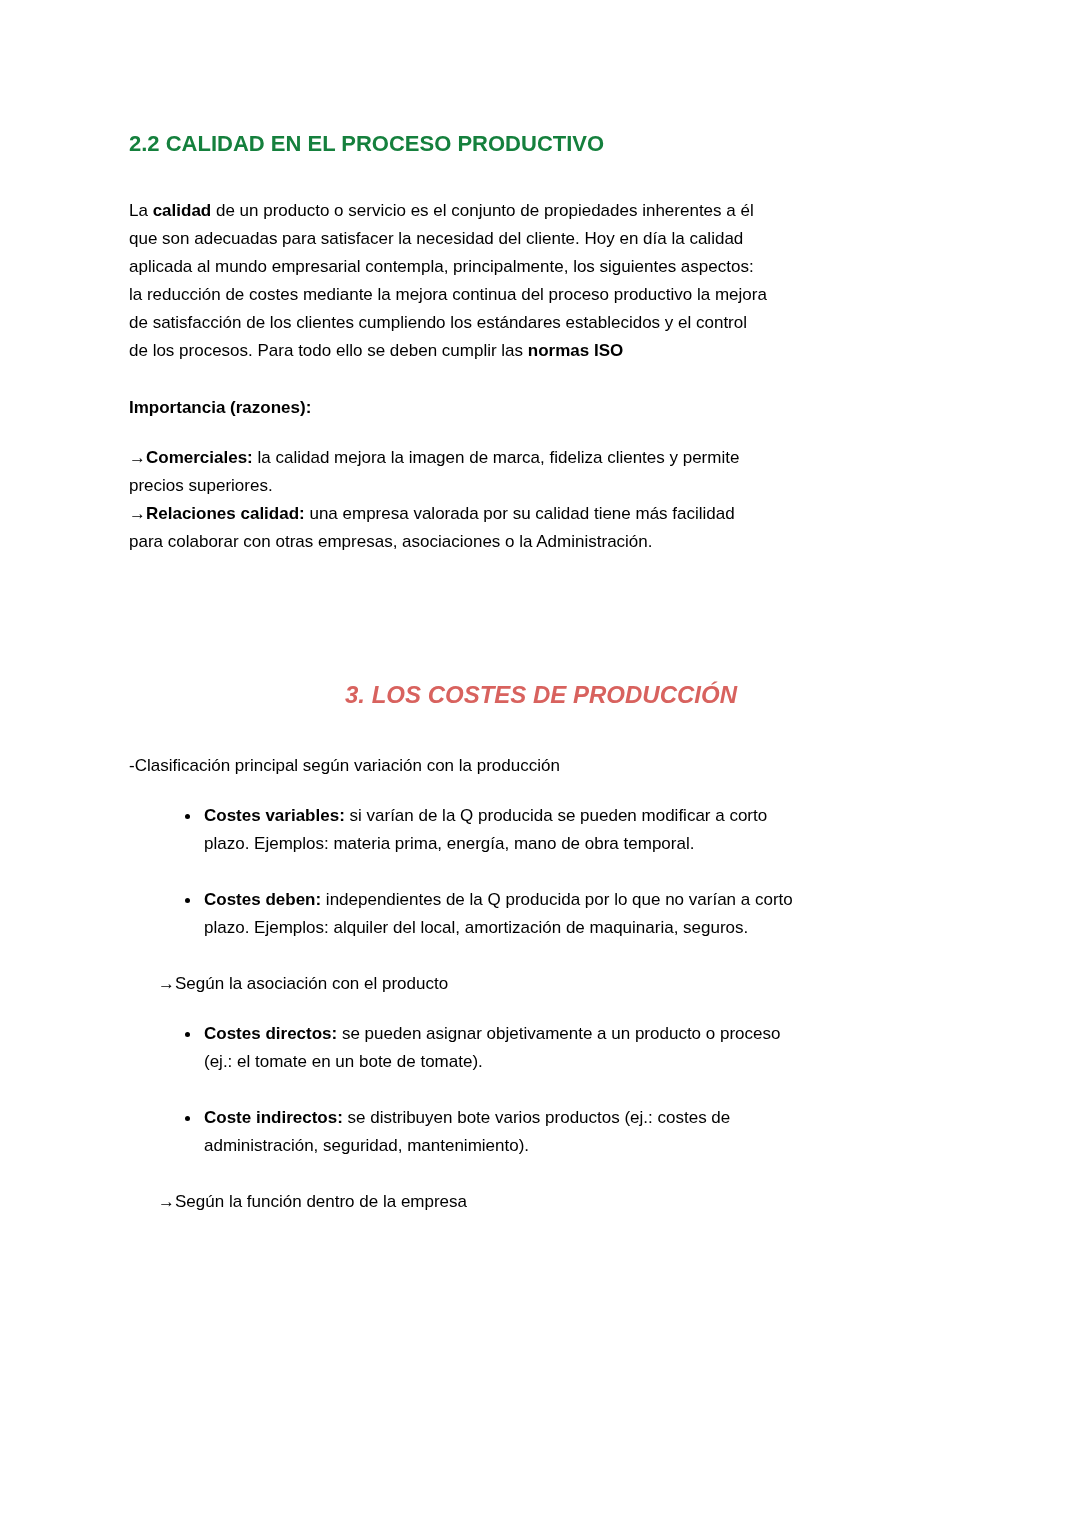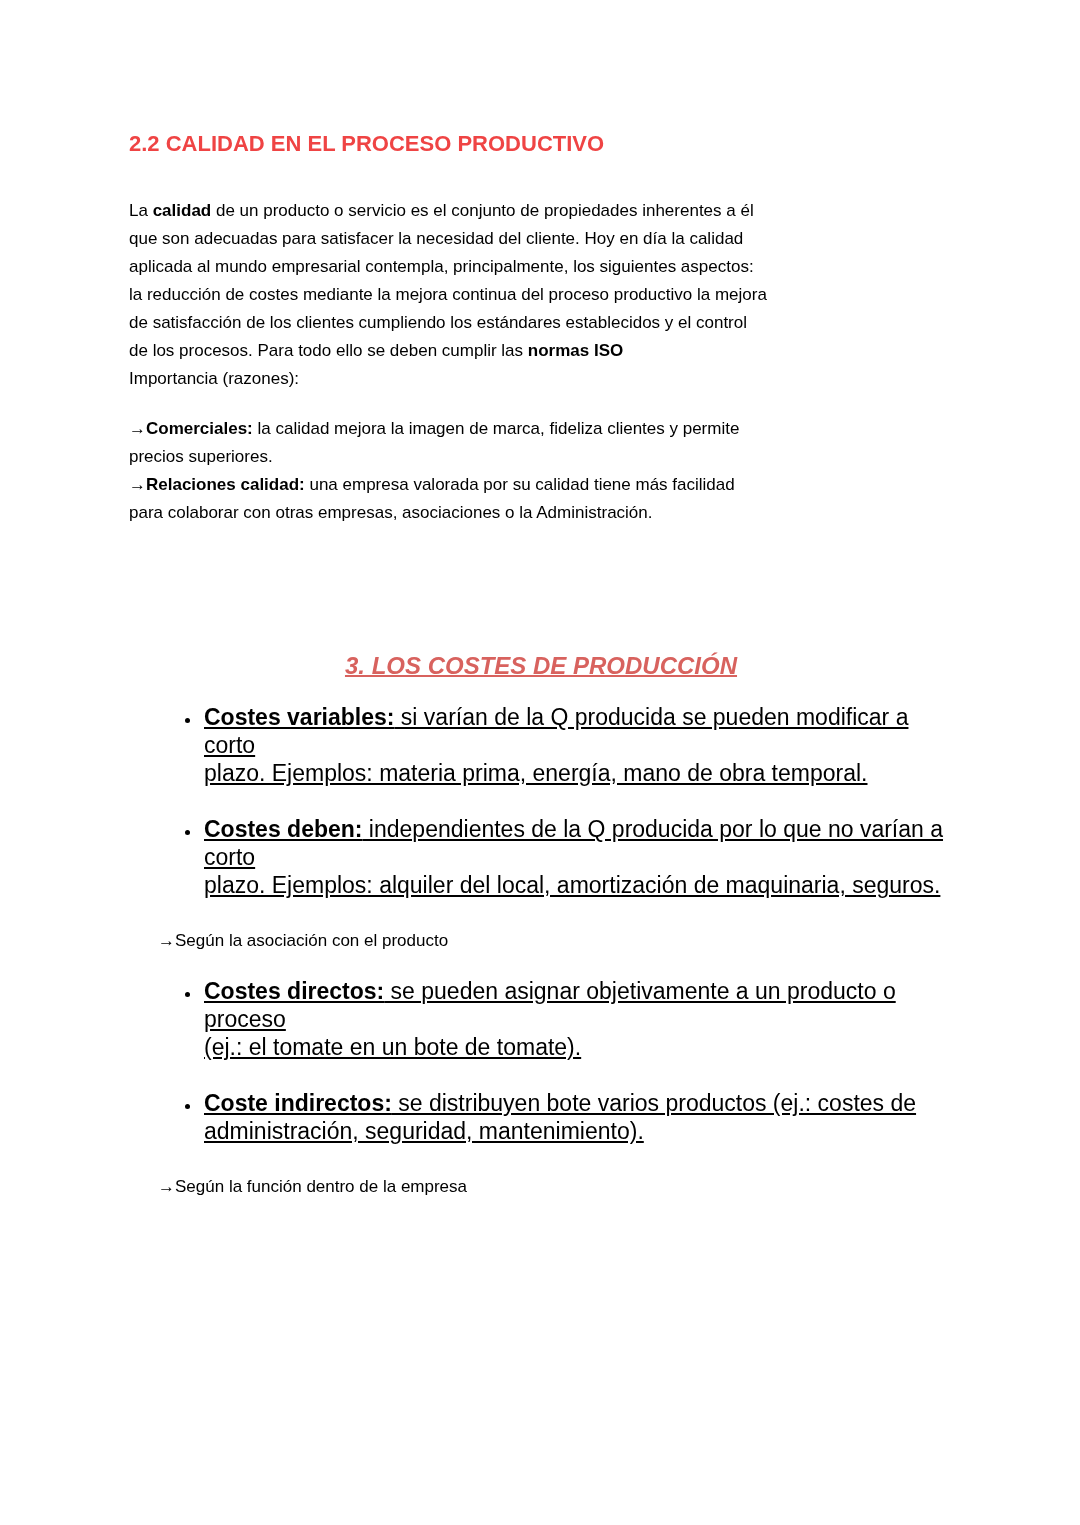--- a/index.html
+++ b/index.html
@@ -20,55 +20,53 @@
     position: absolute;
     left: 129px;
     top: 131px;
     width: 824px;
   }
   .content * { margin: 0; }
   .heading-sub {
     font-size: 22px;
     line-height: 26px;
     font-weight: 700;
-    color: #ef4444;
+    color: #15803d;
     margin-top: 0;
   }
   .para {
     font-size: 17px;
     line-height: 28px;
   }
   .intro        { margin-top: 40px; }
-  .importance   { font-weight: 400; }
+  .importance   { margin-top: 29px; font-weight: 700; }
   .reasons      { margin-top: 22px; }
   .reasons > div { font-size: 17px; line-height: 28px; }
   .heading-main {
     margin-top: 124px;
     text-align: center;
     font-size: 24px;
     line-height: 30px;
     font-weight: 700;
     font-style: italic;
-    text-decoration: underline;
     text-decoration-thickness: 2px;
     color: #d8625e;
   }
   .group-label  { margin-top: 42px; }
   .group-label.arrowed { margin-top: 28px; margin-left: 29px; }
   ul.bullets {
     margin-top: 22px;
     padding-left: 72px;
     list-style: disc;
   }
   ul.bullets > li {
-    font-size: 23px;
+    font-size: 17px;
     line-height: 28px;
     margin-bottom: 28px;
     padding-left: 3px;
-    text-decoration: underline;
   }
   ul.bullets > li::marker { font-size: 15px; }
   .bold { font-weight: 700; }
 </style>
 </head>
 <body>
 
 <div class="page">
   <div class="content">
 
@@ -78,20 +76,21 @@
 
     <p class="para importance">Importancia (razones):</p>
 
     <div class="reasons">
         <div><span>→</span><span class="bold">Comerciales:</span><span> la calidad mejora la imagen de marca, fideliza clientes y permite</span><br><span>precios superiores.</span></div>
         <div><span>→</span><span class="bold">Relaciones calidad:</span><span> una empresa valorada por su calidad tiene más facilidad</span><br><span>para colaborar con otras empresas, asociaciones o la Administración.</span></div>
       </div>
 
     <h1 class="heading-main">3. LOS COSTES DE PRODUCCIÓN</h1>
 
+    <p class="para group-label">-Clasificación principal según variación con la producción</p>
 
     <ul class="bullets">
         <li><span class="bold">Costes variables:</span><span> si varían de la Q producida se pueden modificar a corto</span><br><span>plazo. Ejemplos: materia prima, energía, mano de obra temporal.</span></li>
         <li><span class="bold">Costes deben:</span><span> independientes de la Q producida por lo que no varían a corto</span><br><span>plazo. Ejemplos: alquiler del local, amortización de maquinaria, seguros.</span></li>
       </ul>
 
     <p class="para group-label arrowed">→Según la asociación con el producto</p>
 
     <ul class="bullets">
         <li><span class="bold">Costes directos:</span><span> se pueden asignar objetivamente a un producto o proceso</span><br><span>(ej.: el tomate en un bote de tomate).</span></li>

